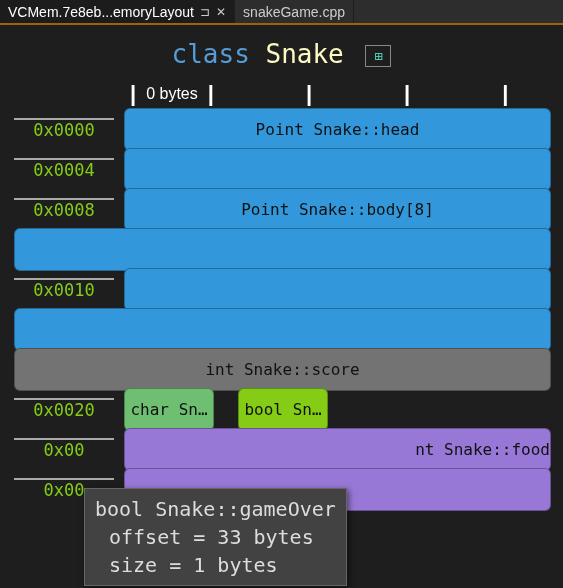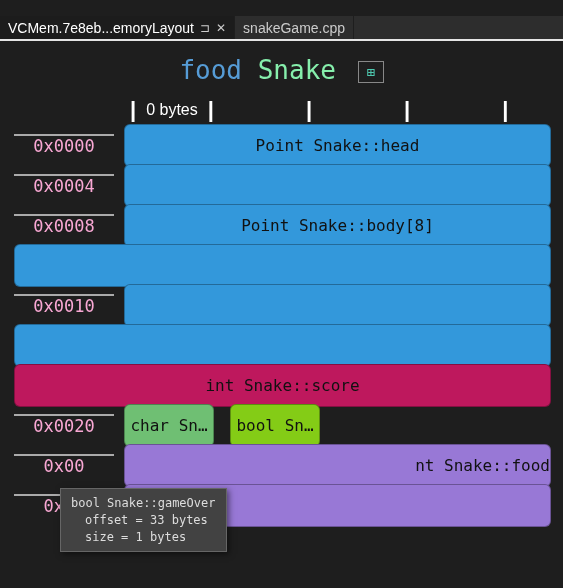--- a/index.html
+++ b/index.html
@@ -8,42 +8,41 @@
     font-family: "Segoe UI", sans-serif;
     color: #ccc;
     width: 563px;
     height: 588px;
     overflow: hidden;
   }
   .tabbar {
     display: flex;
     background: #2d2d2d;
     height: 25px;
-    border-bottom: 2px solid #e5e5e5;
-    margin-top: 16px;
+    border-bottom: 2px solid #a16207;
   }
   .tab {
     display: flex;
     align-items: center;
     padding: 0 8px;
     font-size: 14px;
     gap: 6px;
     color: #ccc;
     border-right: 1px solid #1e1e1e;
   }
   .tab.active { background: #1c1c1c; color: #fff; }
   .tab .pin, .tab .close { font-size: 12px; color: #ccc; cursor: pointer; }
   .header {
     text-align: center;
     padding: 14px 0 10px 0;
     font-family: Consolas, monospace;
     font-size: 26px;
   }
   .kw { color: #569cd6; }
-  .cname { color: #86efac; }
+  .cname { color: #fef9c3; }
   .swap-icon {
     display: inline-block;
     vertical-align: middle;
     margin-left: 6px;
     border: 1px solid #888;
     width: 26px;
     height: 22px;
     font-size: 14px;
     line-height: 20px;
     color: #4ec9b0;
@@ -63,76 +62,77 @@
   .grid { padding: 0 12px 0 14px; }
   .row {
     display: flex;
     align-items: center;
     height: 40px;
     gap: 10px;
   }
   .offset {
     width: 100px;
     text-align: center;
-    color: #f9a8d4;
+    color: #84cc16;
     font-family: Consolas, monospace;
     font-size: 17px;
     border-top: 2px solid #aaa;
   }
   .bar {
     flex: 1;
     height: 43px;
     border-radius: 6px;
     border: 1px solid rgba(0,0,0,0.3);
     color: #111;
     font-family: Consolas, monospace;
     font-size: 16px;
     display: flex;
     align-items: center;
     justify-content: center;
     white-space: nowrap;
     overflow: hidden;
   }
   .blue { background: #3398db; }
   .orange { background: #f5a35b; }
-  .lav { background: #be185d; }
+  .lav { background: #737373; }
   .violet { background: #9878d6; }
   .green { background: #6fbf73; }
   .plum { background: #84cc16; }
   .bar.small { flex: 0 0 90px; text-overflow: ellipsis; }
-  .multi { display: flex; gap: 16px; flex: 1; }
+  .multi { display: flex; gap: 24px; flex: 1; }
   .tooltip {
     position: absolute;
     background: #424242;
     color: #ddd;
     font-family: Consolas, monospace;
-    font-size: 12px;
+    font-size: 20px;
     padding: 6px 10px;
     border: 1px solid #666;
     line-height: 1.4;
     z-index: 10;
     box-shadow: 2px 2px 6px rgba(0,0,0,0.5);
+    margin-left: 24px;
   }
 </style>
 </head>
 <body>
 
 <div class="tabbar">
   <div class="tab active">
     <span>VCMem.7e8eb...emoryLayout</span>
     <span class="pin">⊐</span>
     <span class="close">✕</span>
   </div>
   <div class="tab">
     <span>snakeGame.cpp</span>
   </div>
 </div>
 
 <div class="header">
-  <span class="kw">food</span>
+  <span class="kw">class</span>
   <span> </span>
   <span class="cname">Snake</span>
   <span class="swap-icon">⊞</span>
 </div>
 
 <div class="ruler-row">
   <span class="tick">|</span>
   <span class="ruler-label">0 bytes</span>
   <span class="tick">|</span>
   <span class="tick-gap"></span>

